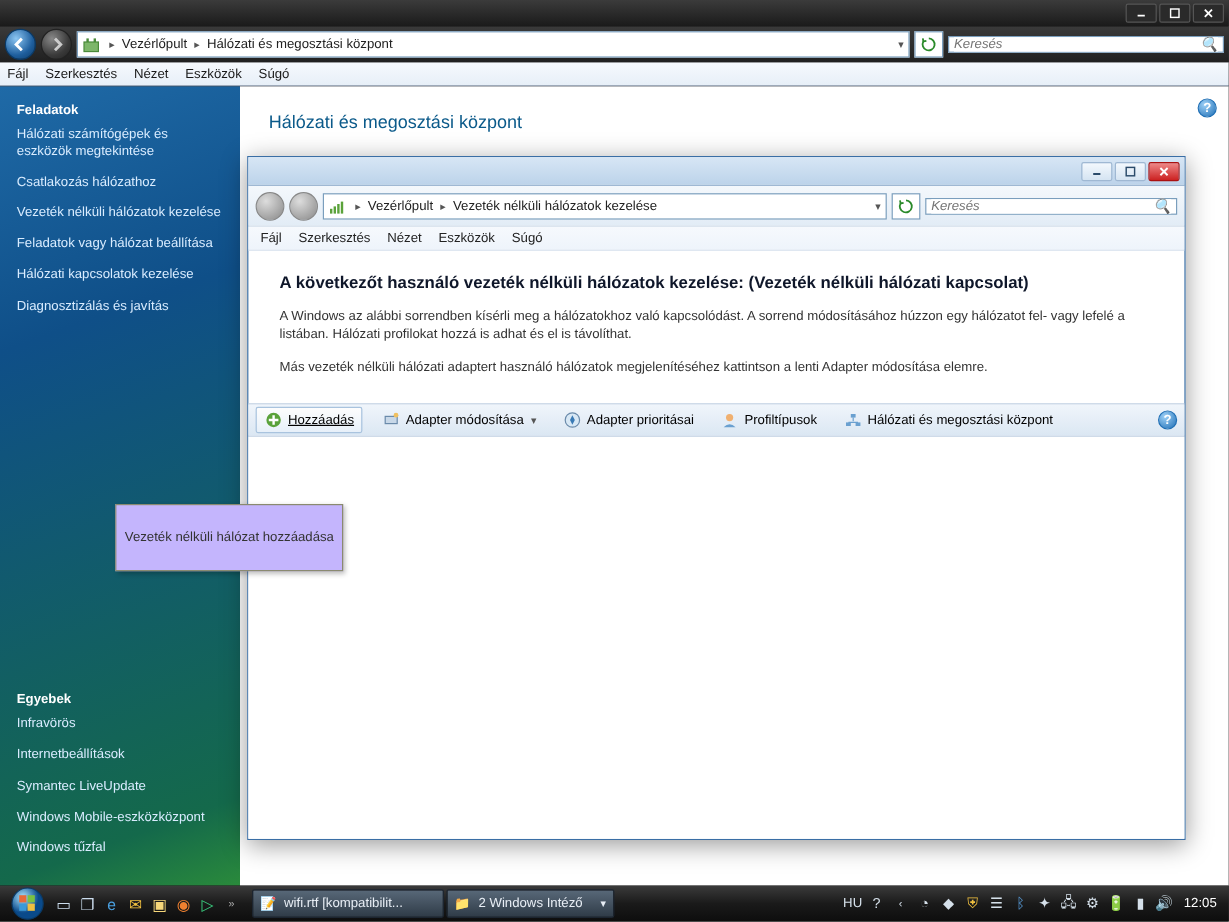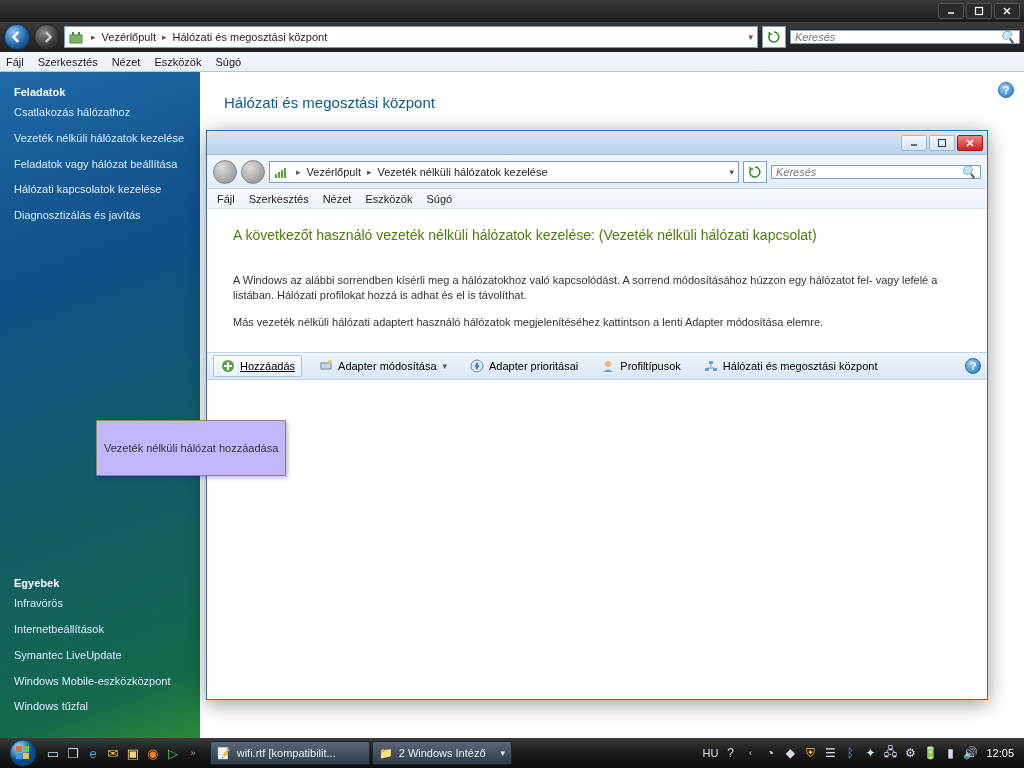--- a/index.html
+++ b/index.html
@@ -43,21 +43,21 @@
 
 
 .dialog { position: absolute; left: 206px; top: 130px; width: 782px; height: 570px; background: #fff; border: 1px solid #3a6ea5; box-shadow: 0 4px 20px rgba(0,0,0,0.4); display: flex; flex-direction: column; }
 .dlg-title { height: 24px; background: linear-gradient(#d7e6f5,#bcd3ea); display: flex; justify-content: flex-end; align-items: center; padding: 0 4px; gap: 2px; border-bottom: 1px solid #9fb8d3; }
 .dlg-title .tb { width: 26px; height: 16px; border: 1px solid #9fb8d3; background: linear-gradient(#f3f8fd,#d5e4f2); border-radius: 2px; display: flex; align-items: center; justify-content: center; font-size: 10px; color: #2a4a6a; }
 .dlg-title .tb.close { background: linear-gradient(#e88, #c22); border-color:#a11; color:#fff; font-weight:bold; }
 .dlg-addr { height: 34px; background: linear-gradient(#f4f8fc,#e2ecf6); display: flex; align-items: center; padding: 0 6px; gap: 4px; border-bottom: 1px solid #cdd9e6; }
 .dlg-nav-btn { width: 24px; height: 24px; border-radius: 50%; background: radial-gradient(circle at 35% 30%, #ddd,#aaa 60%,#888); border:1px solid #888; }
 .dlg-menu { height: 20px; background: linear-gradient(#f6f9fd,#eef4fb); display: flex; align-items: center; padding: 0 10px; gap: 14px; font-size: 11px; color: #222; border-bottom: 1px solid #d7e2ee; }
 .dlg-body { padding: 18px 26px 10px 26px; font-size: 11px; color: #333; }
-.dlg-body h3 { color: #4d7c0f; font-size: 14px; font-weight: normal; margin-bottom: 30px; }
+.dlg-body h3 { color: #0f172a; font-size: 14px; font-weight: bold; margin-bottom: 14px; }
 .dlg-body p { margin-bottom: 12px; line-height: 1.35; }
 .dlg-toolbar { height: 28px; background: linear-gradient(#f0f5fb,#dbe7f3); border-top: 1px solid #c4d3e4; border-bottom: 1px solid #c4d3e4; display: flex; align-items: center; padding: 0 6px; gap: 10px; font-size: 11px; position: relative; }
 .tbitem { display: flex; align-items: center; gap: 4px; padding: 2px 6px; border-radius: 2px; }
 .tbitem.sel { background: linear-gradient(#fdfdfd,#e7f0f9); border: 1px solid #a9c3de; text-decoration: underline; }
 .tbitem .ico { width: 16px; height: 16px; display: flex; align-items: center; justify-content: center; }
 .dlg-list { flex: 1; background: #fff; }
 .dlg-status { height: 48px; background: linear-gradient(#eaf2fa,#dbe8f5); border-top: 1px solid #c4d3e4; display: flex; align-items: center; padding: 0 12px; gap: 14px; font-size: 11px; }
 .folder-ico { width: 42px; height: 36px; position: relative; }
 
 
@@ -141,20 +141,21 @@
   <span>Szerkesztés</span>
   <span>Nézet</span>
   <span>Eszközök</span>
   <span>Súgó</span>
 </div>
 
 <div class="main-area">
 
   <div class="sidebar">
     <h4>Feladatok</h4>
+    <a class="task">Hálózati számítógépek és eszközök megtekintése</a>
     <a class="task">Csatlakozás hálózathoz</a>
     <a class="task">Vezeték nélküli hálózatok kezelése</a>
     <a class="task">Feladatok vagy hálózat beállítása</a>
     <a class="task">Hálózati kapcsolatok kezelése</a>
     <a class="task">Diagnosztizálás és javítás</a>
     <div class="group2">
       <h4>Egyebek</h4>
       <a class="task">Infravörös</a>
       <a class="task">Internetbeállítások</a>
       <a class="task">Symantec LiveUpdate</a>

